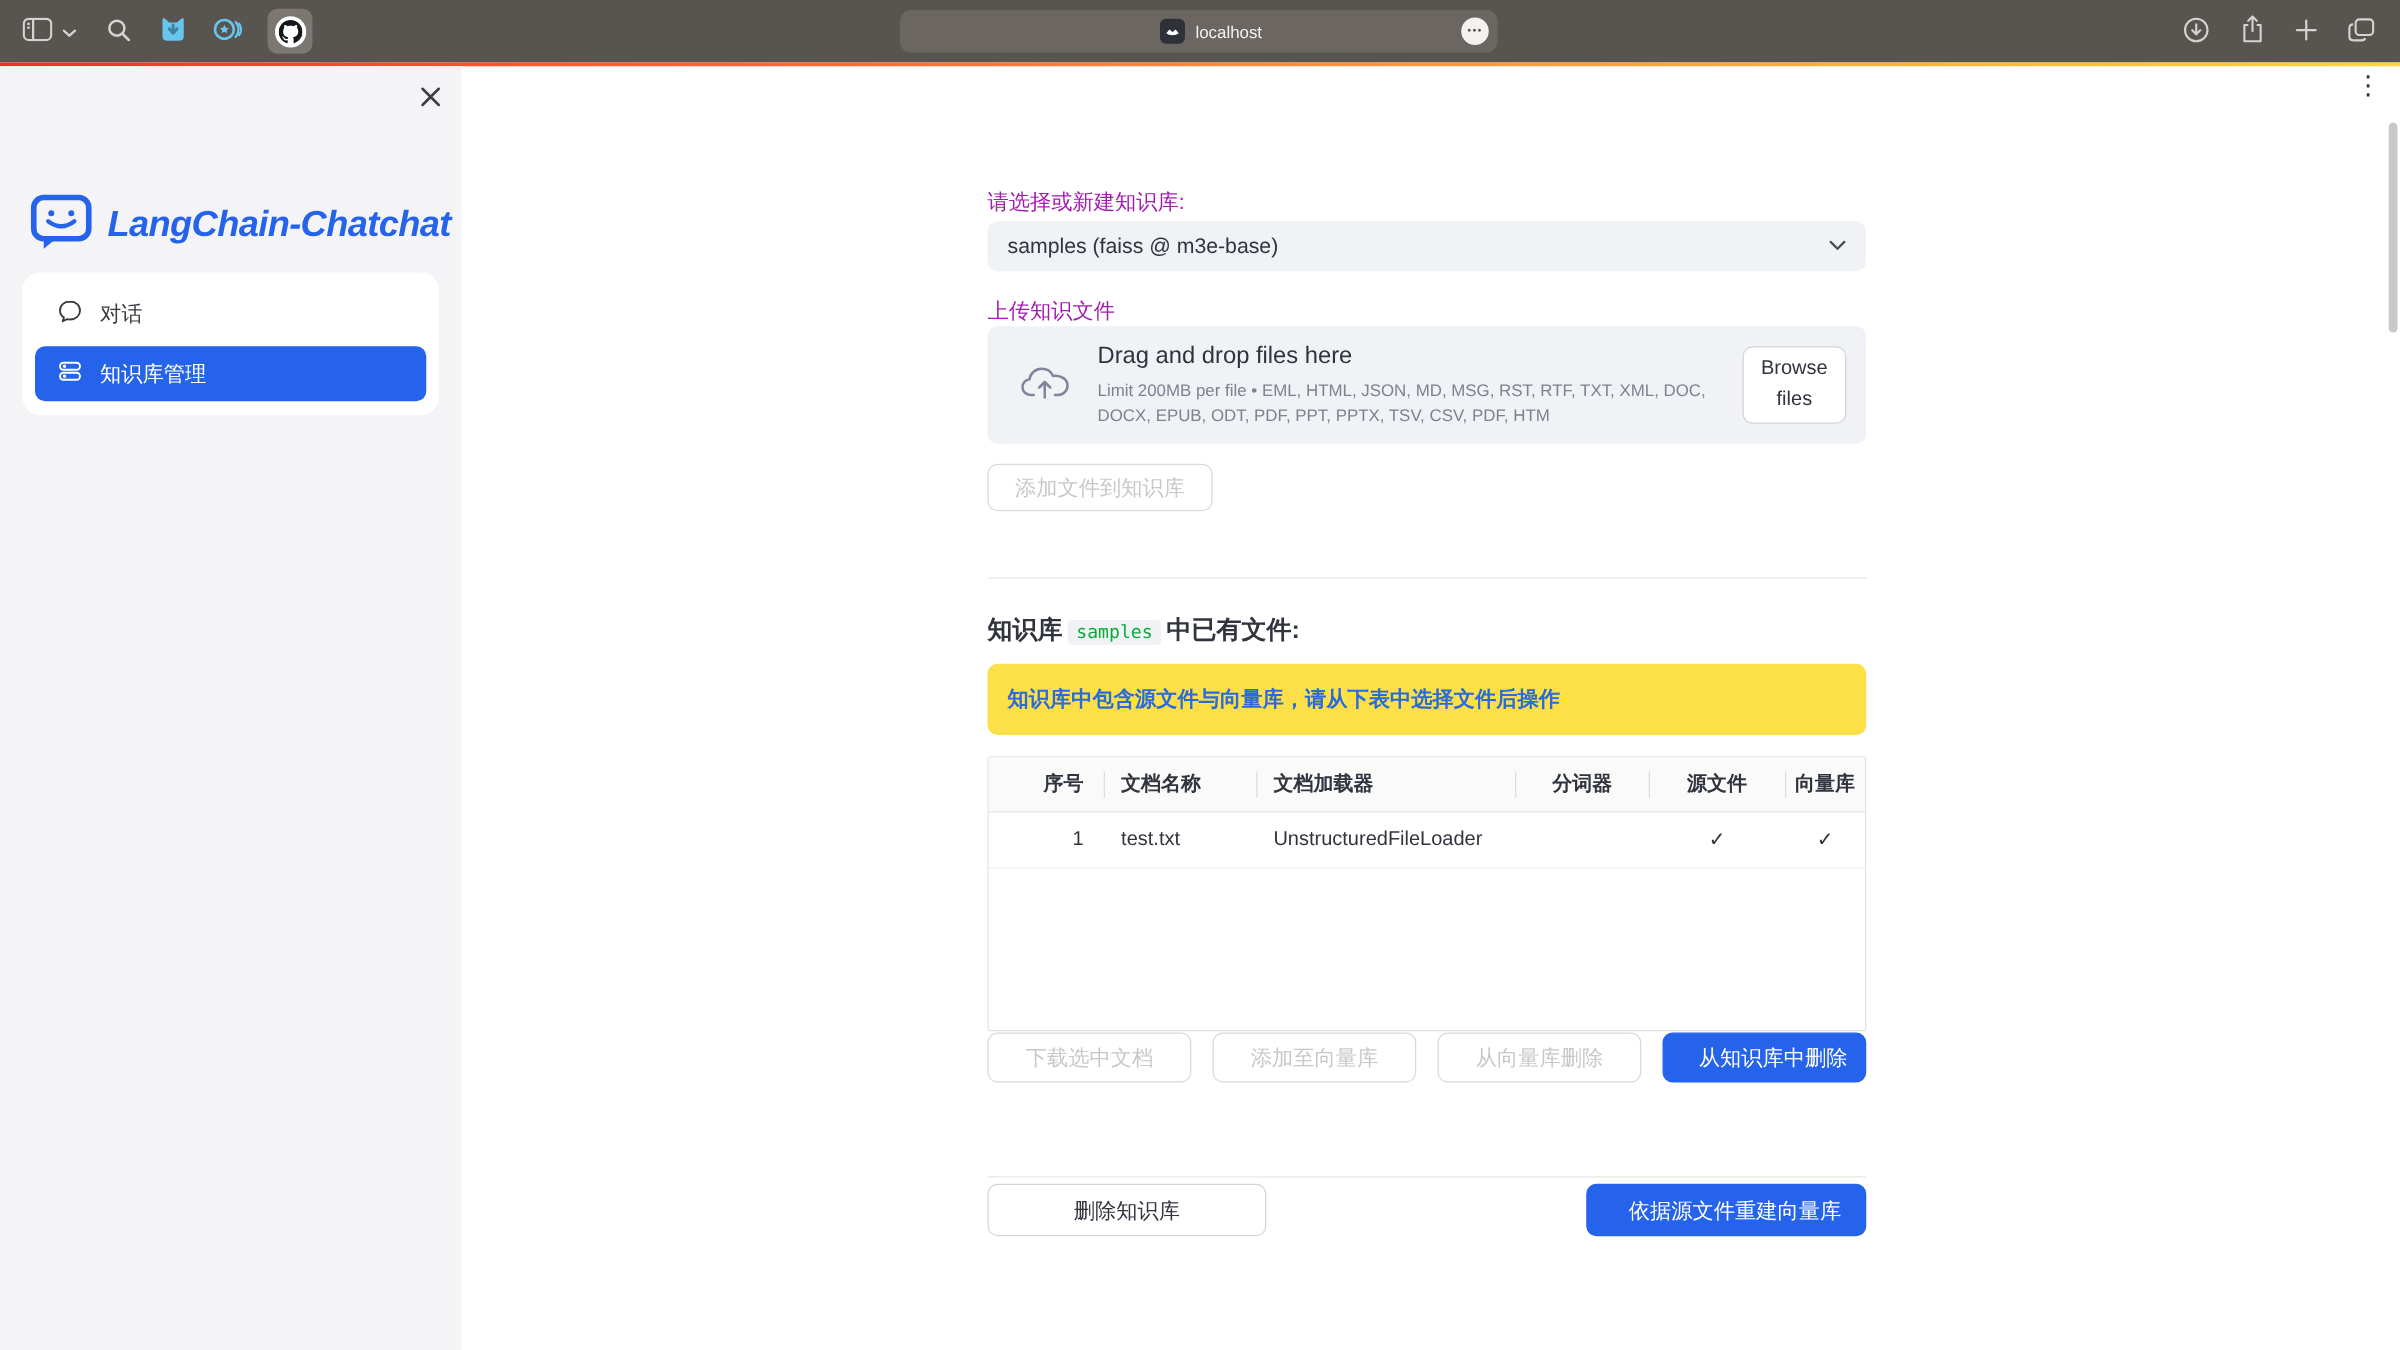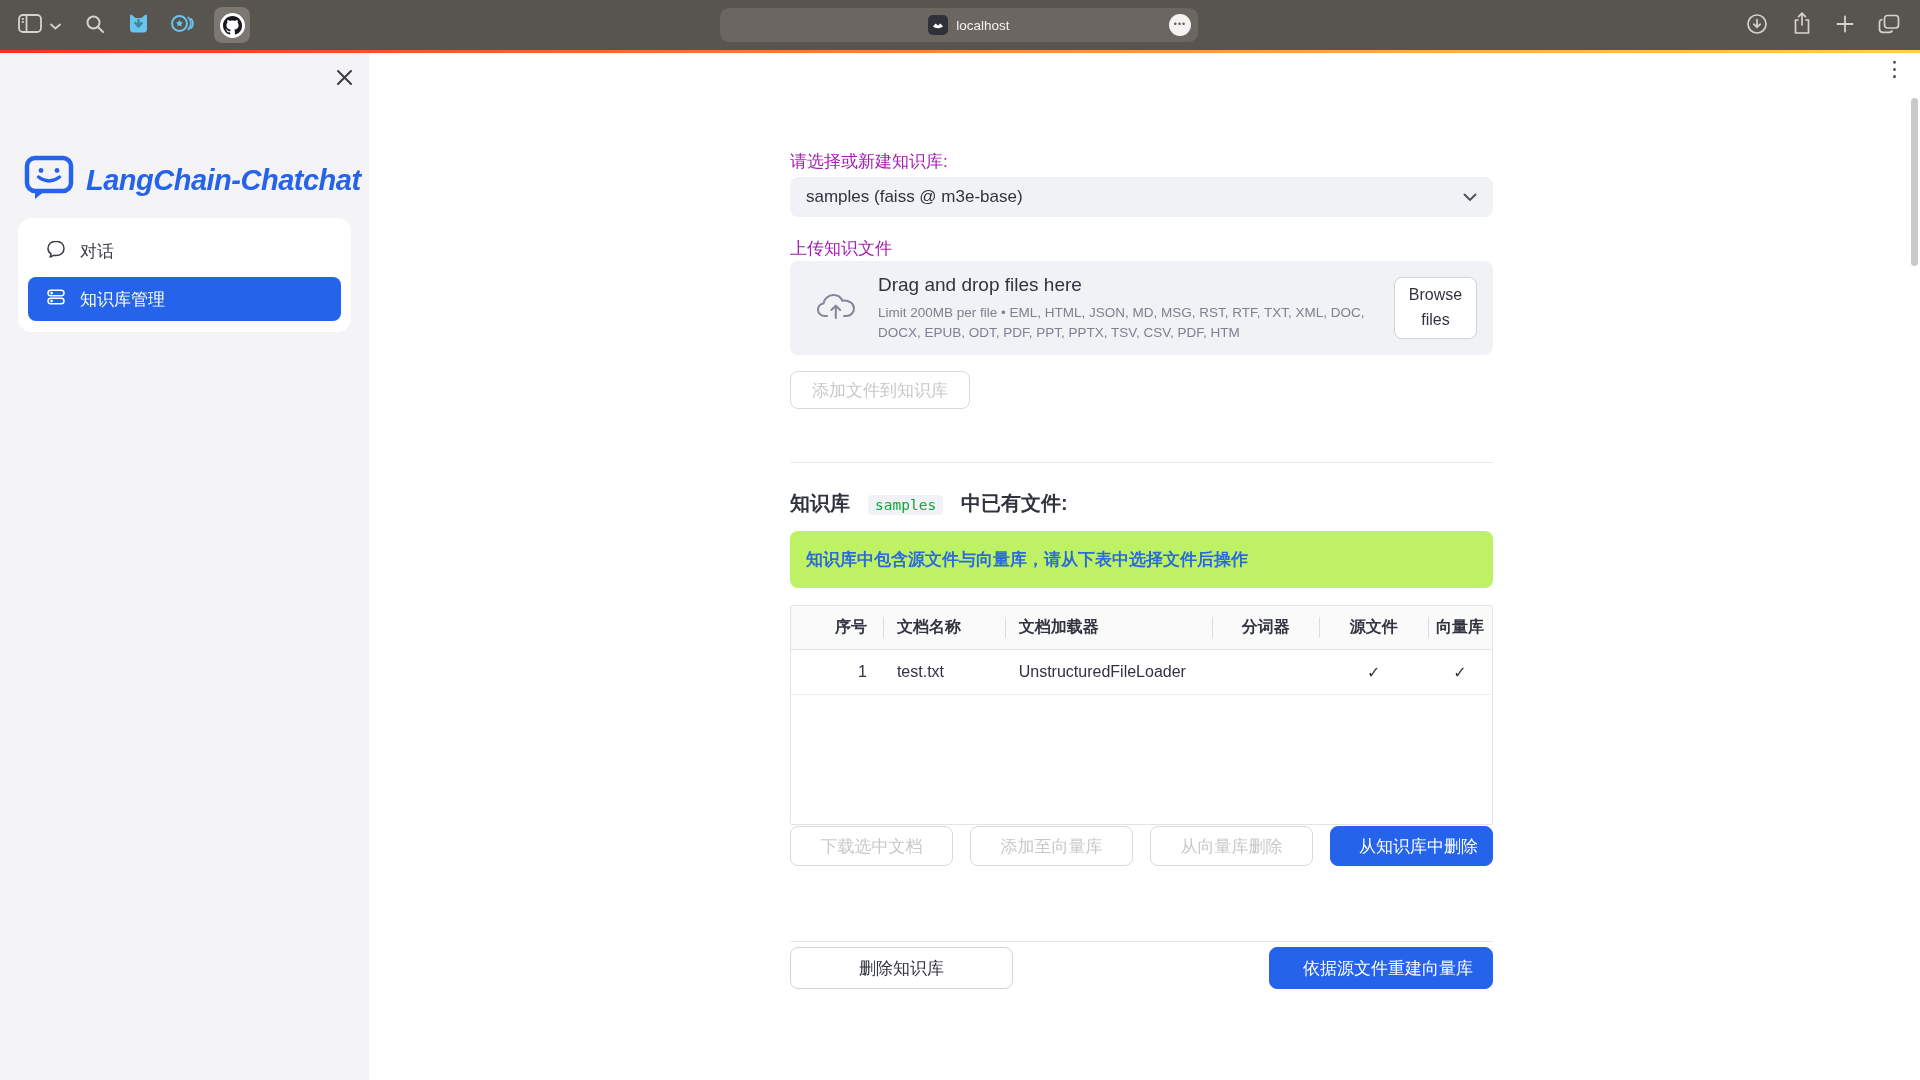--- a/index.html
+++ b/index.html
@@ -49,22 +49,22 @@
   .browse-btn { margin-left:auto; width:84px; height:62px; background:#ffffff; border:1px solid #d3d4d8; border-radius:8px;
                 font-size:16px; color:#31333f; cursor:pointer; line-height:1.55; font-family:inherit; }
   .btn { border-radius:8px; font-size:17px; font-family:Liberation Serif, serif; cursor:pointer; }
   .btn.ghost-disabled { background:#ffffff; border:1px solid #d8d9db; color:#c7c8cb; cursor:default; }
   .btn.ghost { background:#ffffff; border:1px solid #d4d5d8; color:#31333f; }
   .btn.primary { background:#2563eb; border:1px solid #2563eb; color:#ffffff;padding-left:14px; }
   .add-files { position:absolute; top:371px; left:0; height:38px; padding:0 21px; }
   .hr { position:absolute; left:0; width:703px; height:1px; background:#e7e8ea; }
   .files-heading { position:absolute; top:490px; left:0; font-size:20px; font-weight:bold; }
   .code { font-family:"DejaVu Sans Mono","Liberation Mono",monospace; font-size:14.5px; font-weight:normal;
-          color:#09ab3b; background:#f1f2f5; border-radius:4px; padding:2px 7px; margin:0 18px; }
-  .infobox { position:absolute; top:531px; left:0; width:703px; height:57px; background:#bef264; border-radius:8px;
+          color:#09ab3b; background:#f1f2f5; border-radius:4px; padding:2px 7px; margin:0 4px; }
+  .infobox { position:absolute; top:531px; left:0; width:703px; height:57px; background:#fde047; border-radius:8px;
              display:flex; align-items:center; padding-left:16px; }
   .infobox span { color:#2a6bdb; font-size:17px; font-weight:600; }
 
   
   .ftable { position:absolute; top:605px; left:0; width:703px; height:220px; border:1px solid #e2e3e7; border-radius:2px; background:#ffffff; }
   .t-row { display:flex; }
   .t-head { height:44px; background:#fafafa; border-bottom:1px solid #e3e4e8; }
   .t-body-row { height:45px; border-bottom:1px solid #ecedf0; }
   .t-cell { display:flex; align-items:center; font-size:16px; position:relative; }
   .t-head .t-cell { font-weight:600; }

